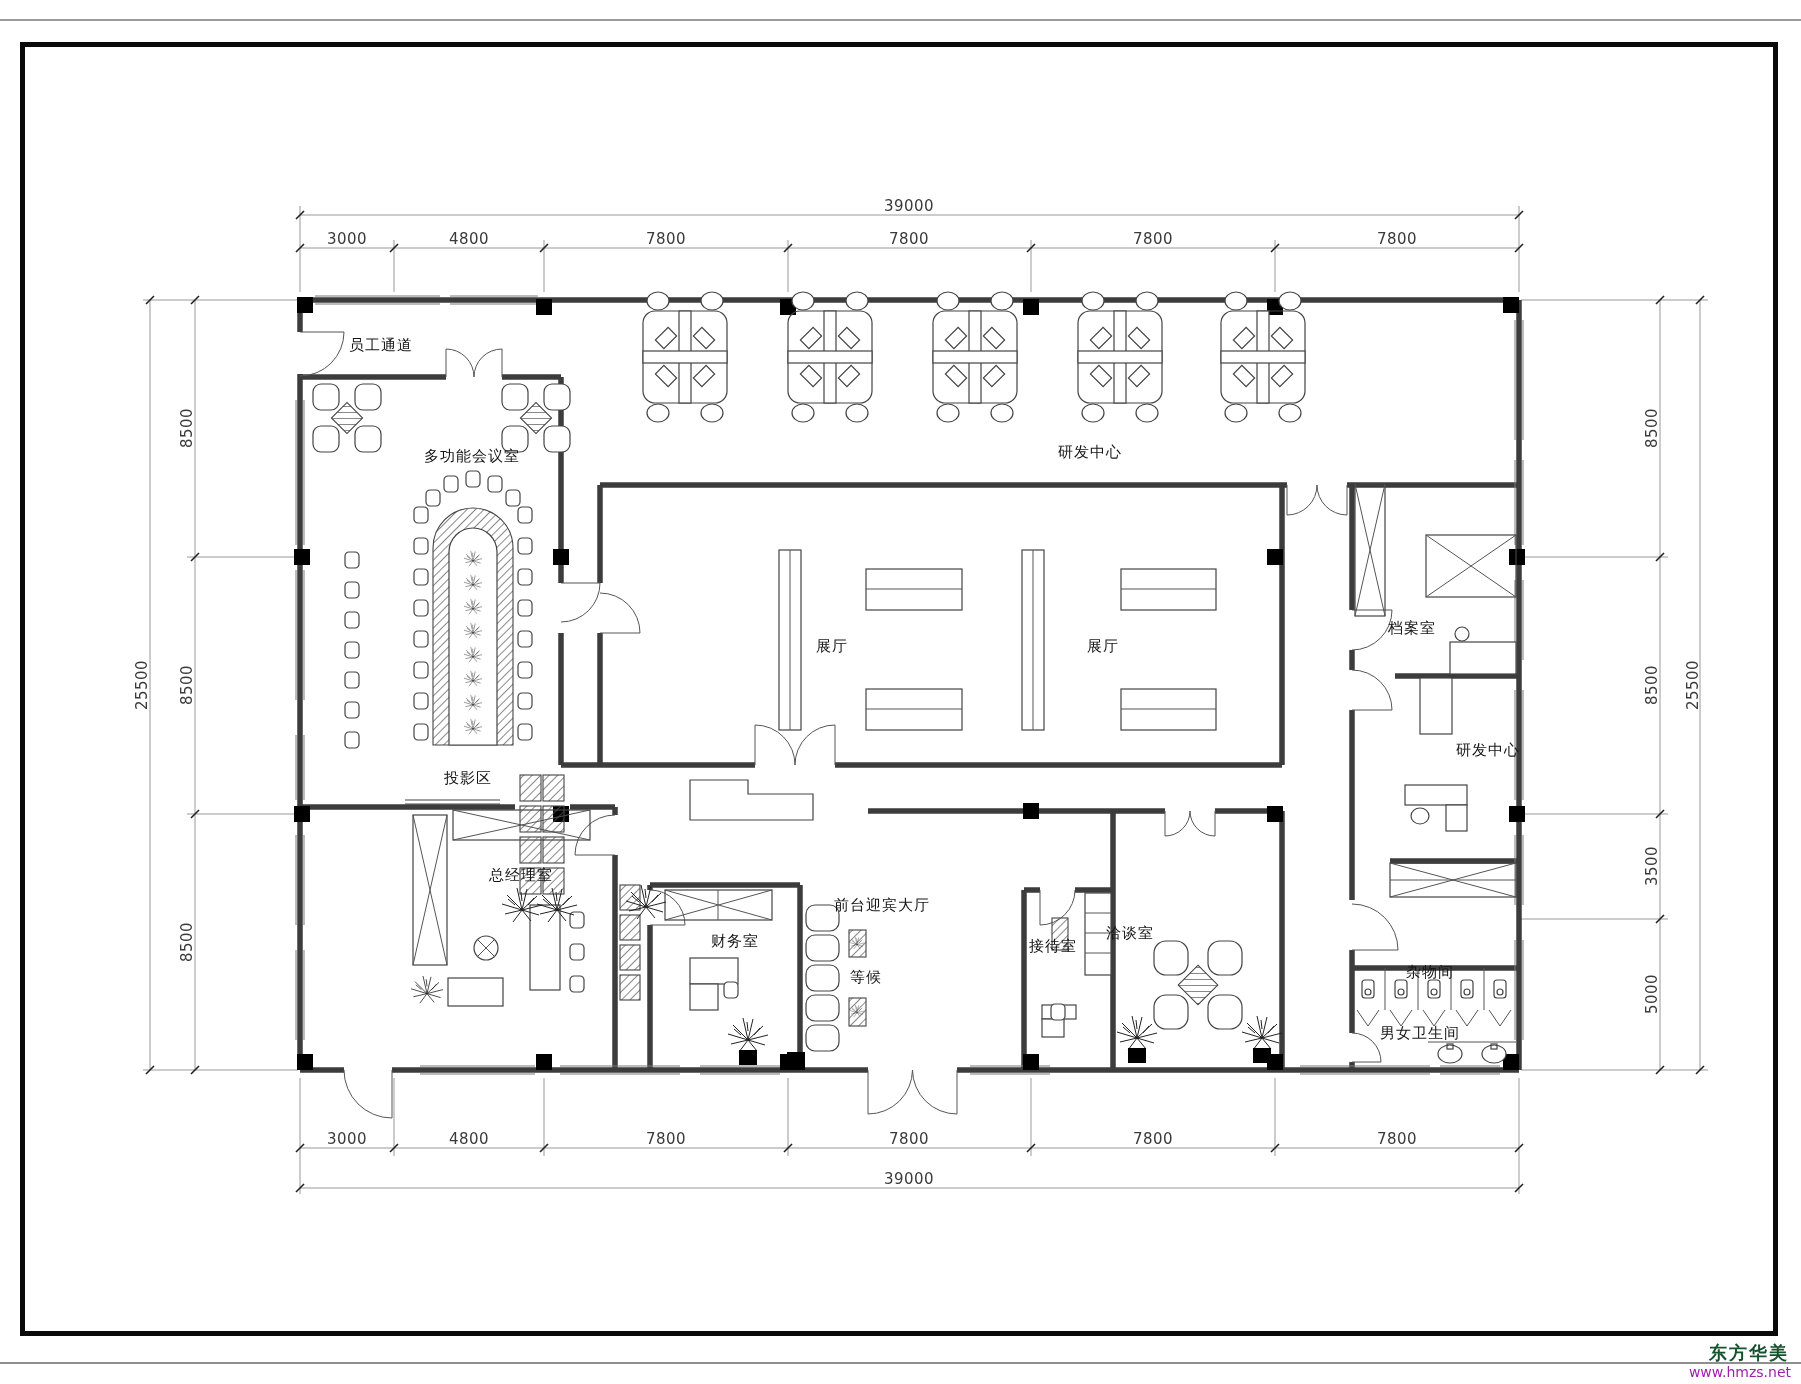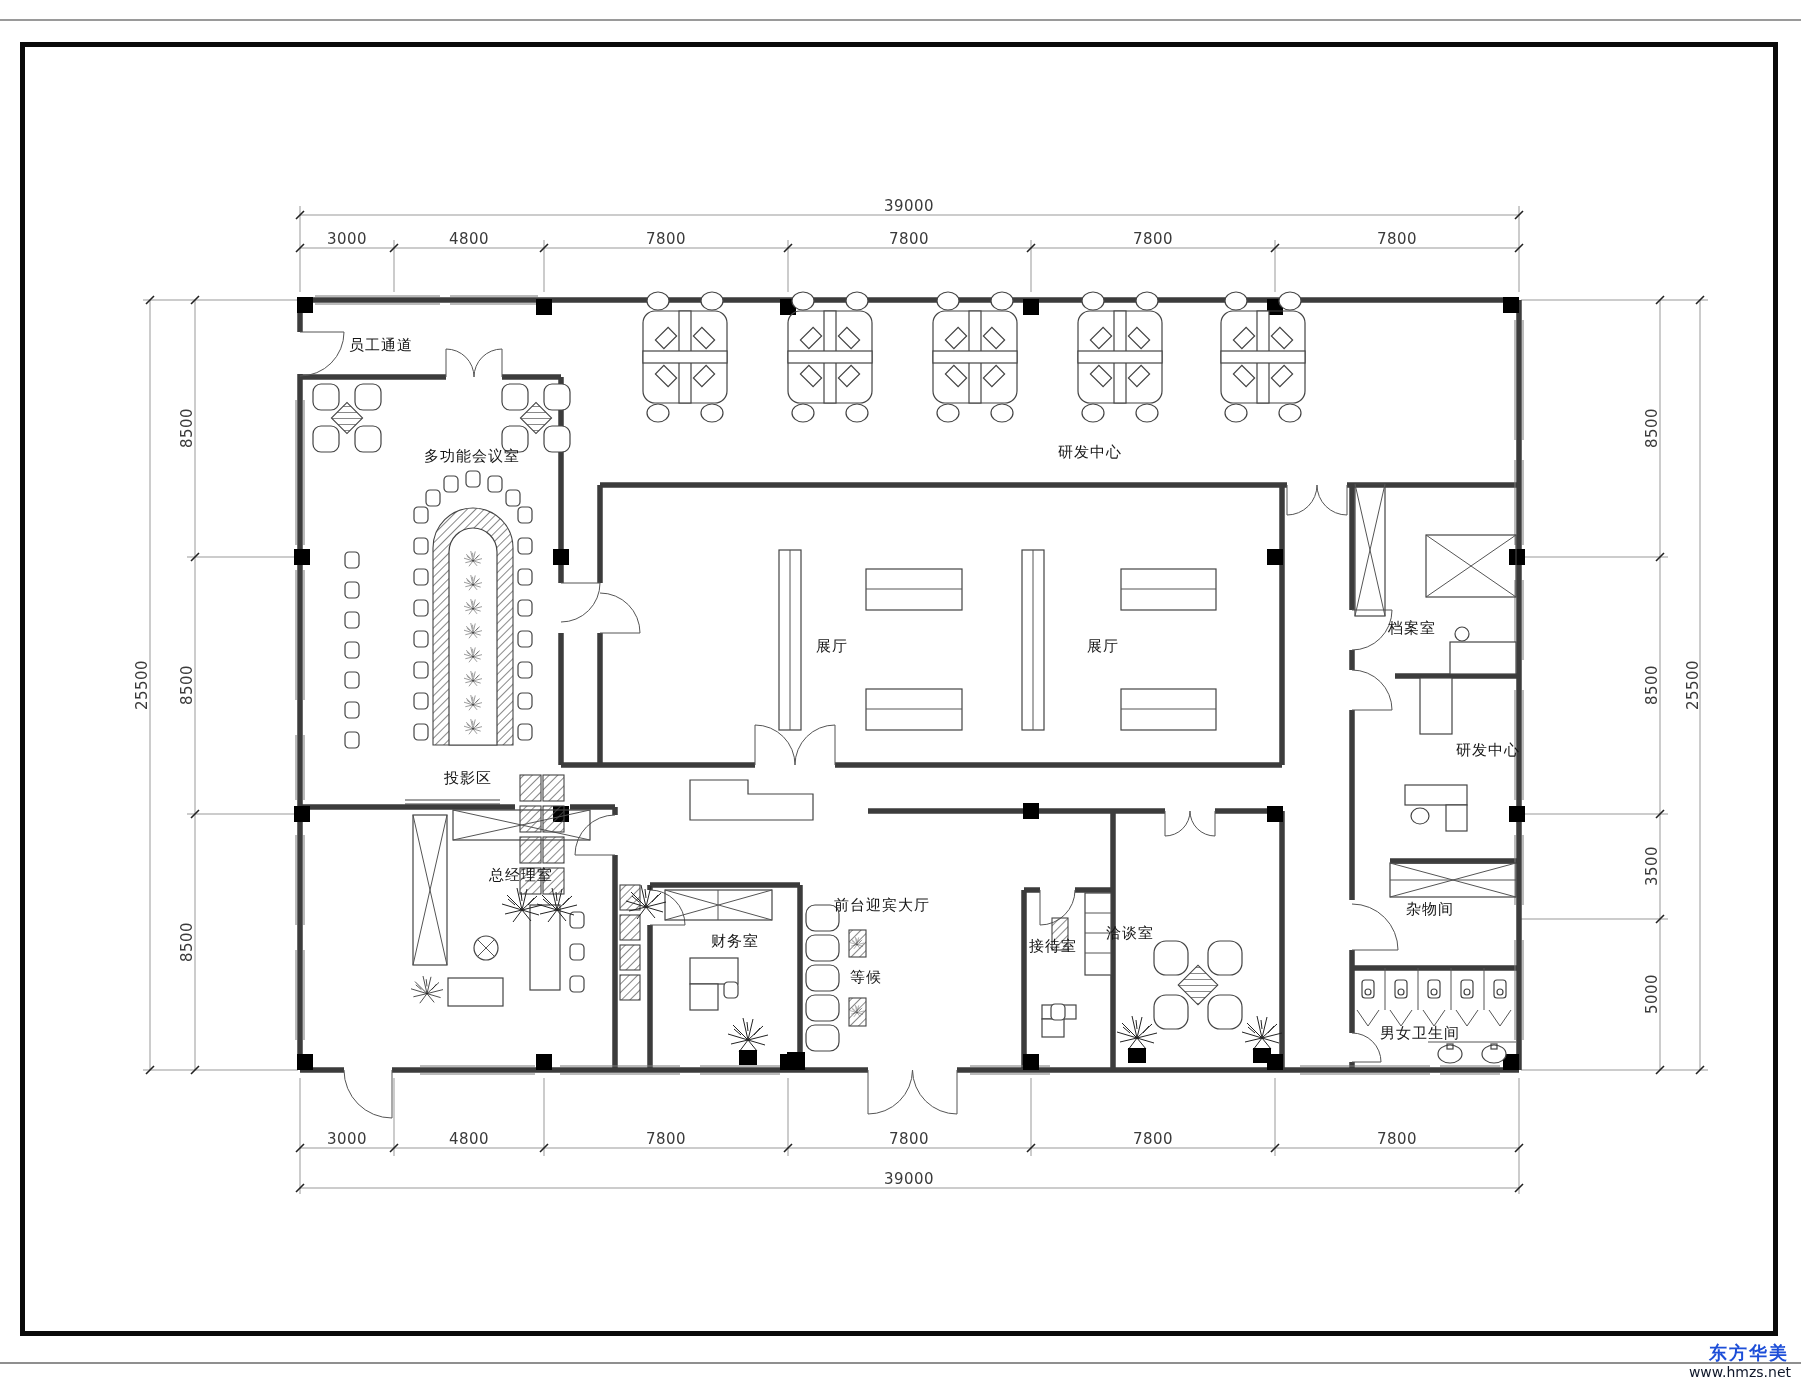--- a/index.html
+++ b/index.html
@@ -6,23 +6,23 @@
   .page{position:relative;width:1801px;height:1384px;background:#fff;overflow:hidden;
         font-family:"DejaVu Sans",sans-serif;color:#1a1a1a;}
   .topline{position:absolute;left:0;top:19px;width:1801px;height:0;border-top:2px solid #9a9a9a;}
   .frame{position:absolute;left:20px;top:42px;width:1758px;height:1294px;border:5px solid #0a0a0a;box-sizing:border-box;}
   svg.plan{position:absolute;left:0;top:0;width:1801px;height:1384px;}
   .lbl{position:absolute;transform:translate(-50%,-50%);white-space:nowrap;
        font-size:15px;color:#151515;letter-spacing:1px;}
   .dim{position:absolute;transform:translate(-50%,-50%);white-space:nowrap;
        font-size:15px;color:#3a3a3a;letter-spacing:.5px;}
   .rot{transform:translate(-50%,-50%) rotate(-90deg);}
-  .wm-brand{position:absolute;right:12px;top:1341px;font-size:18px;font-weight:bold;color:#1d4ed8;letter-spacing:2px;}
+  .wm-brand{position:absolute;right:12px;top:1341px;font-size:18px;font-weight:bold;color:#14532d;letter-spacing:2px;}
   .wm-line{position:absolute;left:0;top:1362px;width:1801px;height:0;border-top:2px solid #8f8f8f;}
-  .wm-url{position:absolute;right:10px;top:1364px;font-size:14px;color:#0f172a;}
+  .wm-url{position:absolute;right:10px;top:1364px;font-size:14px;color:#a21caf;}
   
   .w1{stroke:#3c3c3c;stroke-width:5;fill:none;}
   .w2{stroke:#fff;stroke-width:1.8;fill:none;}
   .thin{stroke:#555;stroke-width:1;fill:none;}
   .diml{stroke:#999;stroke-width:1;fill:none;}
   .slash{stroke:#222;stroke-width:1.6;fill:none;}
   .win{stroke:#787878;stroke-width:1;fill:none;}
   .col{fill:#000;stroke:none;}
   .f{stroke:#444;stroke-width:1.2;fill:#fff;}
   .fo{stroke:#444;stroke-width:1.2;fill:none;}
@@ -359,21 +359,21 @@
   <span class="lbl" style="left:1103px;top:646px">展厅</span>
   <span class="lbl" style="left:1412px;top:628px">档案室</span>
   <span class="lbl" style="left:1488px;top:750px">研发中心</span>
   <span class="lbl" style="left:468px;top:778px">投影区</span>
   <span class="lbl" style="left:521px;top:875px">总经理室</span>
   <span class="lbl" style="left:735px;top:941px">财务室</span>
   <span class="lbl" style="left:866px;top:977px">等候</span>
   <span class="lbl" style="left:882px;top:905px">前台迎宾大厅</span>
   <span class="lbl" style="left:1053px;top:946px">接待室</span>
   <span class="lbl" style="left:1130px;top:933px">洽谈室</span>
-  <span class="lbl" style="left:1430px;top:909px">杂物间</span>
+  <span class="lbl" style="left:1430px;top:972px">杂物间</span>
   <span class="lbl" style="left:1420px;top:1033px">男女卫生间</span>
 
   <span class="dim" style="left:909px;top:206px">39000</span>
   <span class="dim" style="left:347px;top:239px">3000</span>
   <span class="dim" style="left:469px;top:239px">4800</span>
   <span class="dim" style="left:666px;top:239px">7800</span>
   <span class="dim" style="left:909px;top:239px">7800</span>
   <span class="dim" style="left:1153px;top:239px">7800</span>
   <span class="dim" style="left:1397px;top:239px">7800</span>
 

